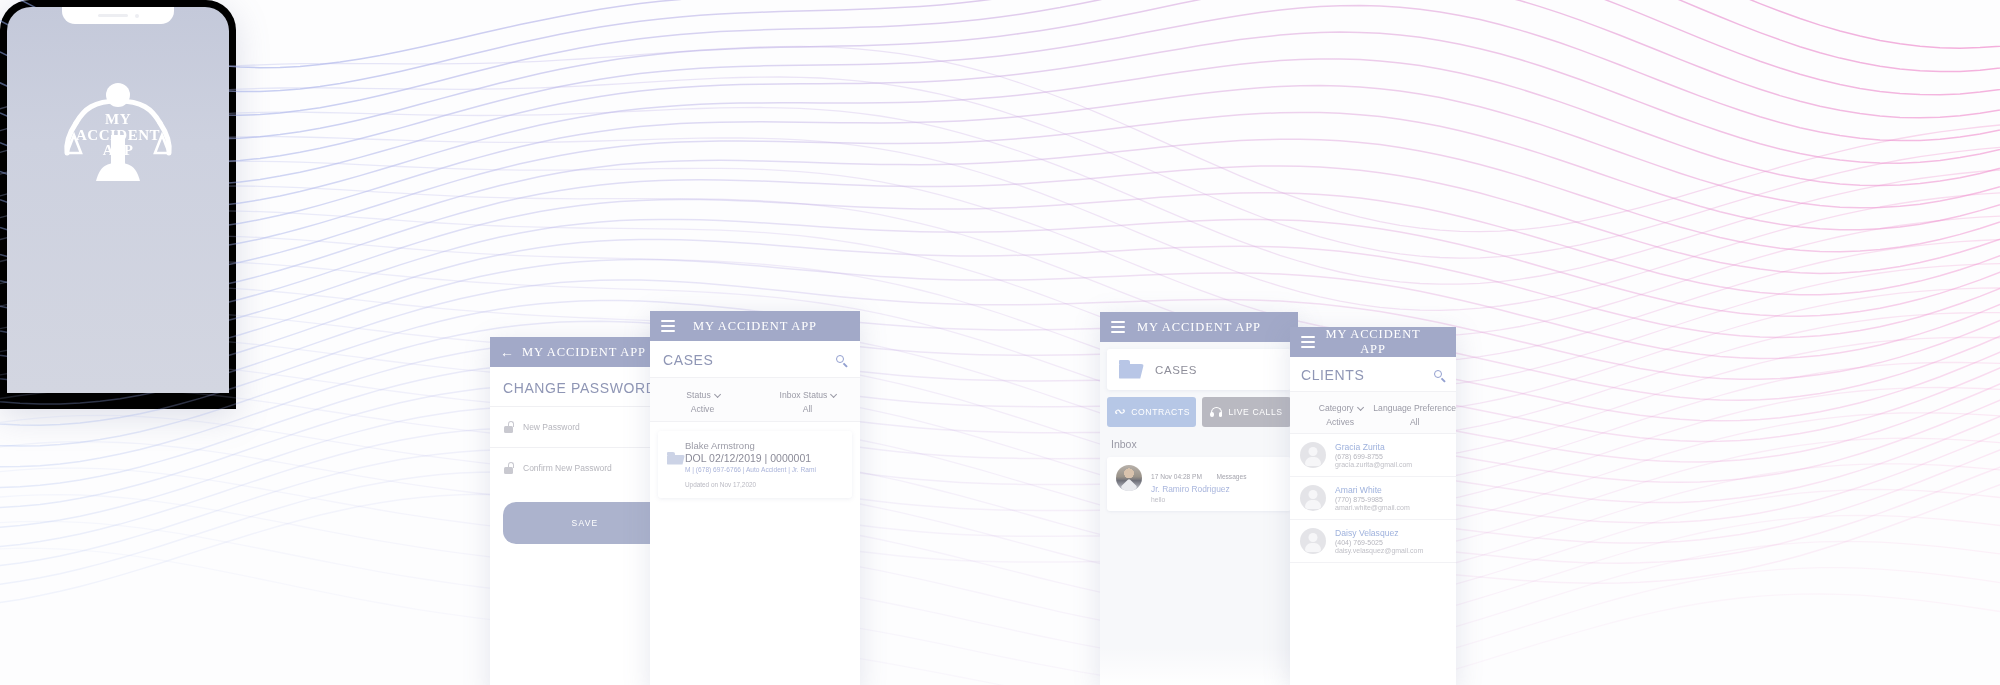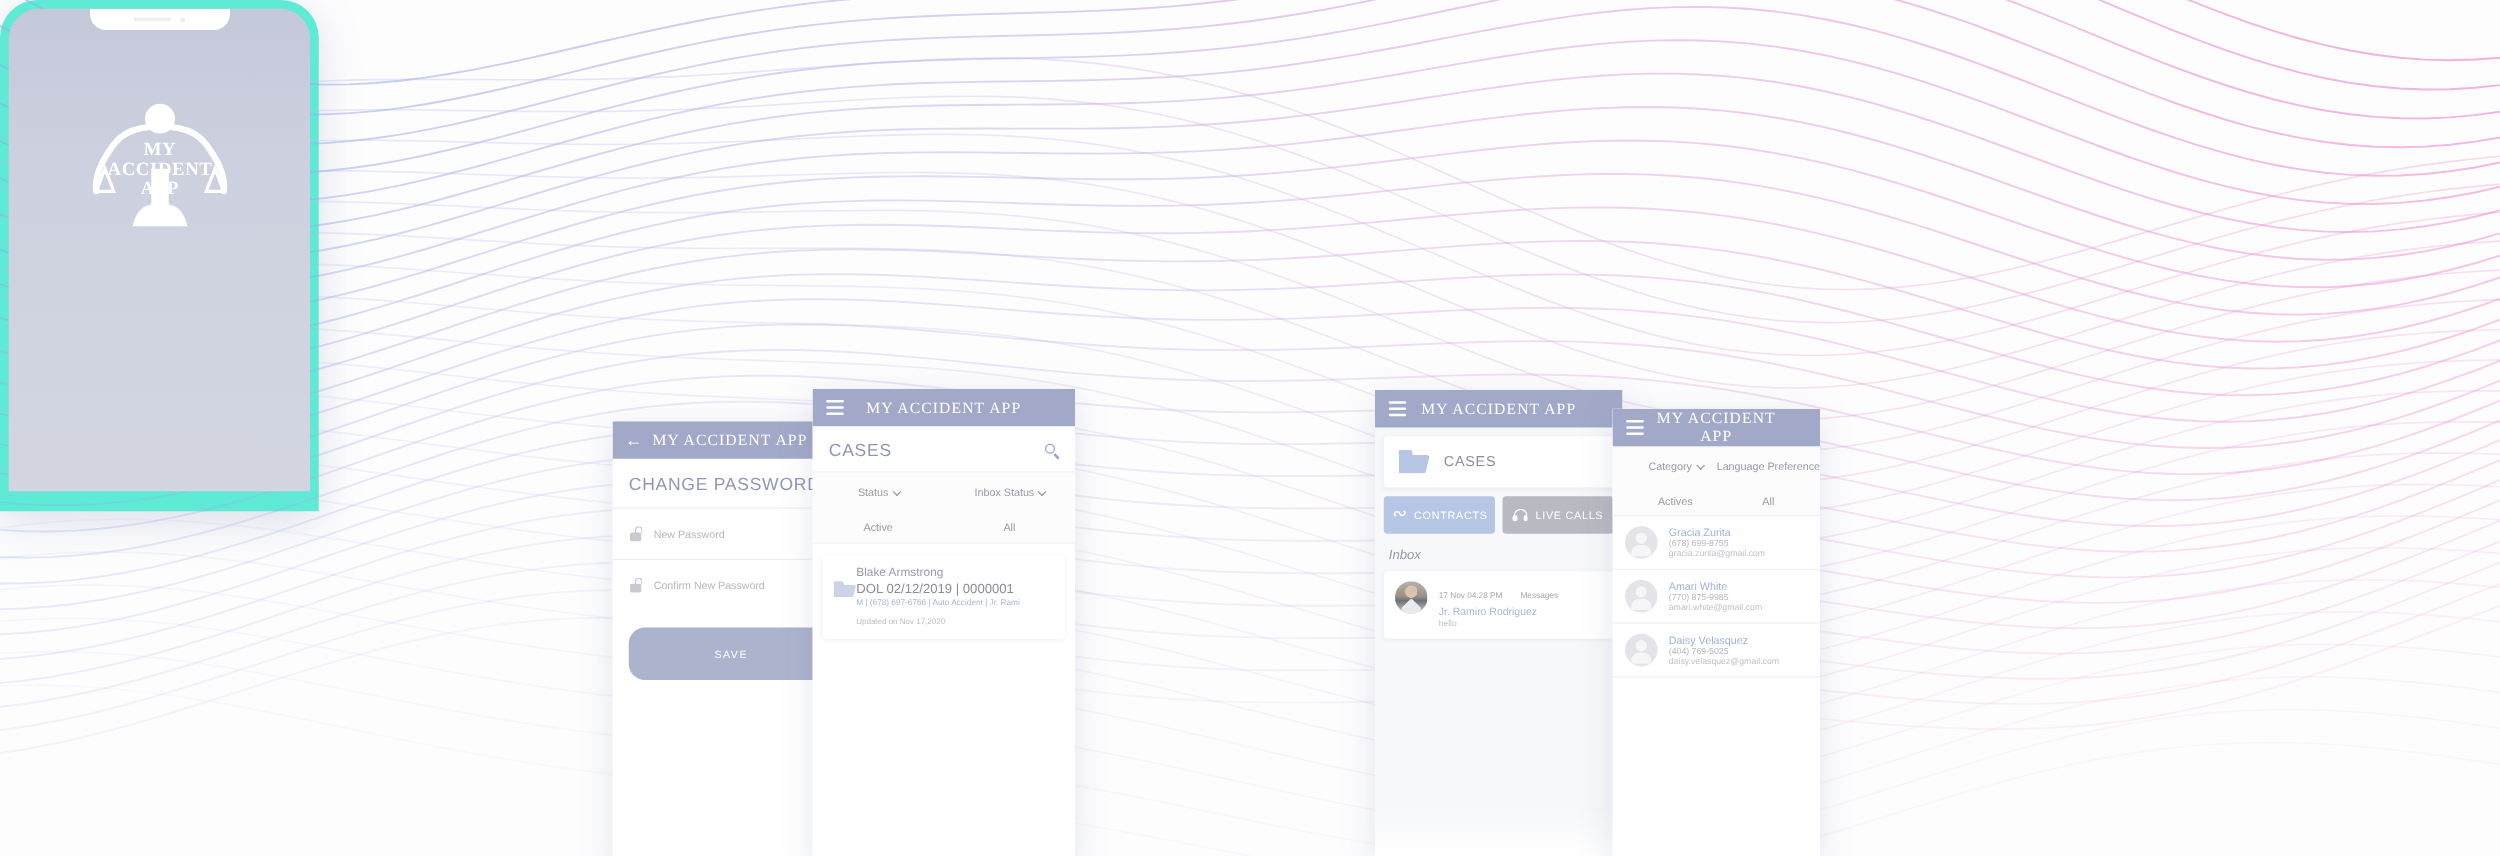--- a/index.html
+++ b/index.html
@@ -46,21 +46,21 @@
                   border-radius:3px 3px 0 0; }
 
   
   #p2 { left:650px; top:311px; width:210px; height:380px; }
   #p2 .searchrow { display:flex; align-items:center; justify-content:space-between;
                    padding:11px 13px 9px; }
   #p2 .filters { display:flex; border-top:1px solid #f1f1f4; border-bottom:1px solid #f1f1f4;
                  background:#fcfcfd; }
   #p2 .filters .f { flex:1; text-align:center; padding:6px 0 7px; }
   .f-lab { font-size:8.6px; color:#9a9aa6; }
-  .f-val { font-size:8.6px; color:#9a9aa6; margin-top:15px; }
+  .f-val { font-size:8.6px; color:#9a9aa6; margin-top:2px; }
   .chev { display:inline-block; width:5px; height:5px; border-right:1.3px solid #9a9aa6;
           border-bottom:1.3px solid #9a9aa6; transform:rotate(45deg) translateY(-1.5px);
           margin-left:3px; }
   #p2 .card { margin:9px 8px; background:#fff; border-radius:3px;
               box-shadow:0 1px 4px rgba(120,130,170,.13); padding:9px 9px 10px;
               display:flex; gap:0; align-items:flex-start; }
   .case-name { font-size:9.5px; color:#9b9ba6; }
   .case-dol  { font-size:10.5px; color:#8c8c99; margin-top:1px; }
   .case-meta { font-size:6.6px; color:#aab4da; margin-top:2px; white-space:nowrap; }
   .case-upd  { font-size:6.4px; color:#b9b9c2; margin-top:8px; }
@@ -72,22 +72,22 @@
                     background:#ccd3e6; border-radius:1px 2px 2px 1px;
                     clip-path:polygon(0 0,100% 0,86% 100%,0 100%); }
 
   .mag { width:11px; height:11px; position:relative; }
   .mag i { position:absolute; left:0; top:0; width:8px; height:8px;
            border:1.5px solid #93a0d0; border-radius:50%; }
   .mag b { position:absolute; right:0; bottom:0; width:4.5px; height:1.5px;
            background:#93a0d0; transform:rotate(45deg); }
 
   
-  #phone { left:862px; top:276px; width:255px; height:409px;
-           background:#5eead4; border-radius:30px 30px 0 0;
+  #phone { left:862px; top:276px; width:236px; height:409px;
+           background:#000000; border-radius:30px 30px 0 0;
            box-shadow:0 8px 34px rgba(110,120,160,.22); padding:7px 7px 16px; }
   #phone .screen { width:100%; height:100%; border-radius:24px 24px 0 0;
                    background:linear-gradient(180deg,#c4c9da 0%,#cdd1df 35%,#d3d6e1 100%);
                    position:relative; overflow:hidden; }
   #phone .notch { position:absolute; left:50%; transform:translateX(-50%); top:0;
                   width:112px; height:17px; background:#ffffff;
                   border-radius:0 0 13px 13px; display:flex; align-items:center;
                   justify-content:center; gap:7px; }
   #phone .notch .spk { width:30px; height:3.5px; background:#edeef2; border-radius:2px; }
   #phone .notch .cam { width:4px; height:4px; background:#edeef2; border-radius:50%; }
@@ -140,21 +140,21 @@
   #p4 .btnrow .b2 { background:#b9b9c1; }
   .sig-ic { font-family:"Liberation Serif", serif; font-style:italic;
             font-size:14px; color:#fff; line-height:0.6; }
   .head-ic { width:12px; height:11px; position:relative; }
   .head-ic .arc { position:absolute; left:0.5px; top:0; width:11px; height:8px;
                   border:1.6px solid #fff; border-bottom:none; border-radius:6px 6px 0 0; }
   .head-ic .l { position:absolute; left:0; top:5px; width:3.2px; height:5px;
                 background:#fff; border-radius:2px; }
   .head-ic .r { position:absolute; right:0; top:5px; width:3.2px; height:5px;
                 background:#fff; border-radius:2px; }
-  #p4 .inbox-lbl { padding:11px 11px 7px; font-size:10.5px; color:#9a9aa6;font-style:italic; }
+  #p4 .inbox-lbl { padding:11px 11px 7px; font-size:10.5px; color:#9a9aa6; }
   #p4 .msg { background:#fff; margin:0 7px; border-radius:3px; padding:8px 9px;
              display:flex; gap:9px; align-items:flex-start;
              box-shadow:0 1px 3px rgba(120,130,170,.1); }
   .avatar-ph { width:26px; height:26px; border-radius:50%; flex:0 0 auto;
         background:
           radial-gradient(circle at 50% 32%, #d9c3ad 0 22%, rgba(0,0,0,0) 23%),
           linear-gradient(180deg,#b8b1aa 0%,#9a9389 45%,#6e6f78 60%,#cfd2da 100%);
         position:relative; overflow:hidden; }
   .avatar-ph:after { content:""; position:absolute; left:7px; top:16px; width:12px; height:12px;
         background:#e9eaee; transform:rotate(45deg); border-radius:2px; }
@@ -406,20 +406,27 @@
     <div class="appbar">
 
       <div class="hamburger">
           <i></i>
           <i></i>
           <i></i>
         </div>
       <div class="appbar-title">MY ACCIDENT APP</div>
       <div style="width:25px"></div>
     </div>
+    <div class="searchrow">
+      <span class="sectitle">CLIENTS</span>
+      <span class="mag">
+          <i></i>
+          <b></b>
+        </span>
+    </div>
     <div class="filters">
       <div class="f">
         <div><span class="f-lab">Category</span><span class="chev"></span></div>
         <div class="f-val">Actives</div>
       </div>
       <div class="f">
         <div style="white-space:nowrap;overflow:hidden"><span class="f-lab">Language Preference</span></div>
         <div class="f-val">All</div>
       </div>
     </div>

